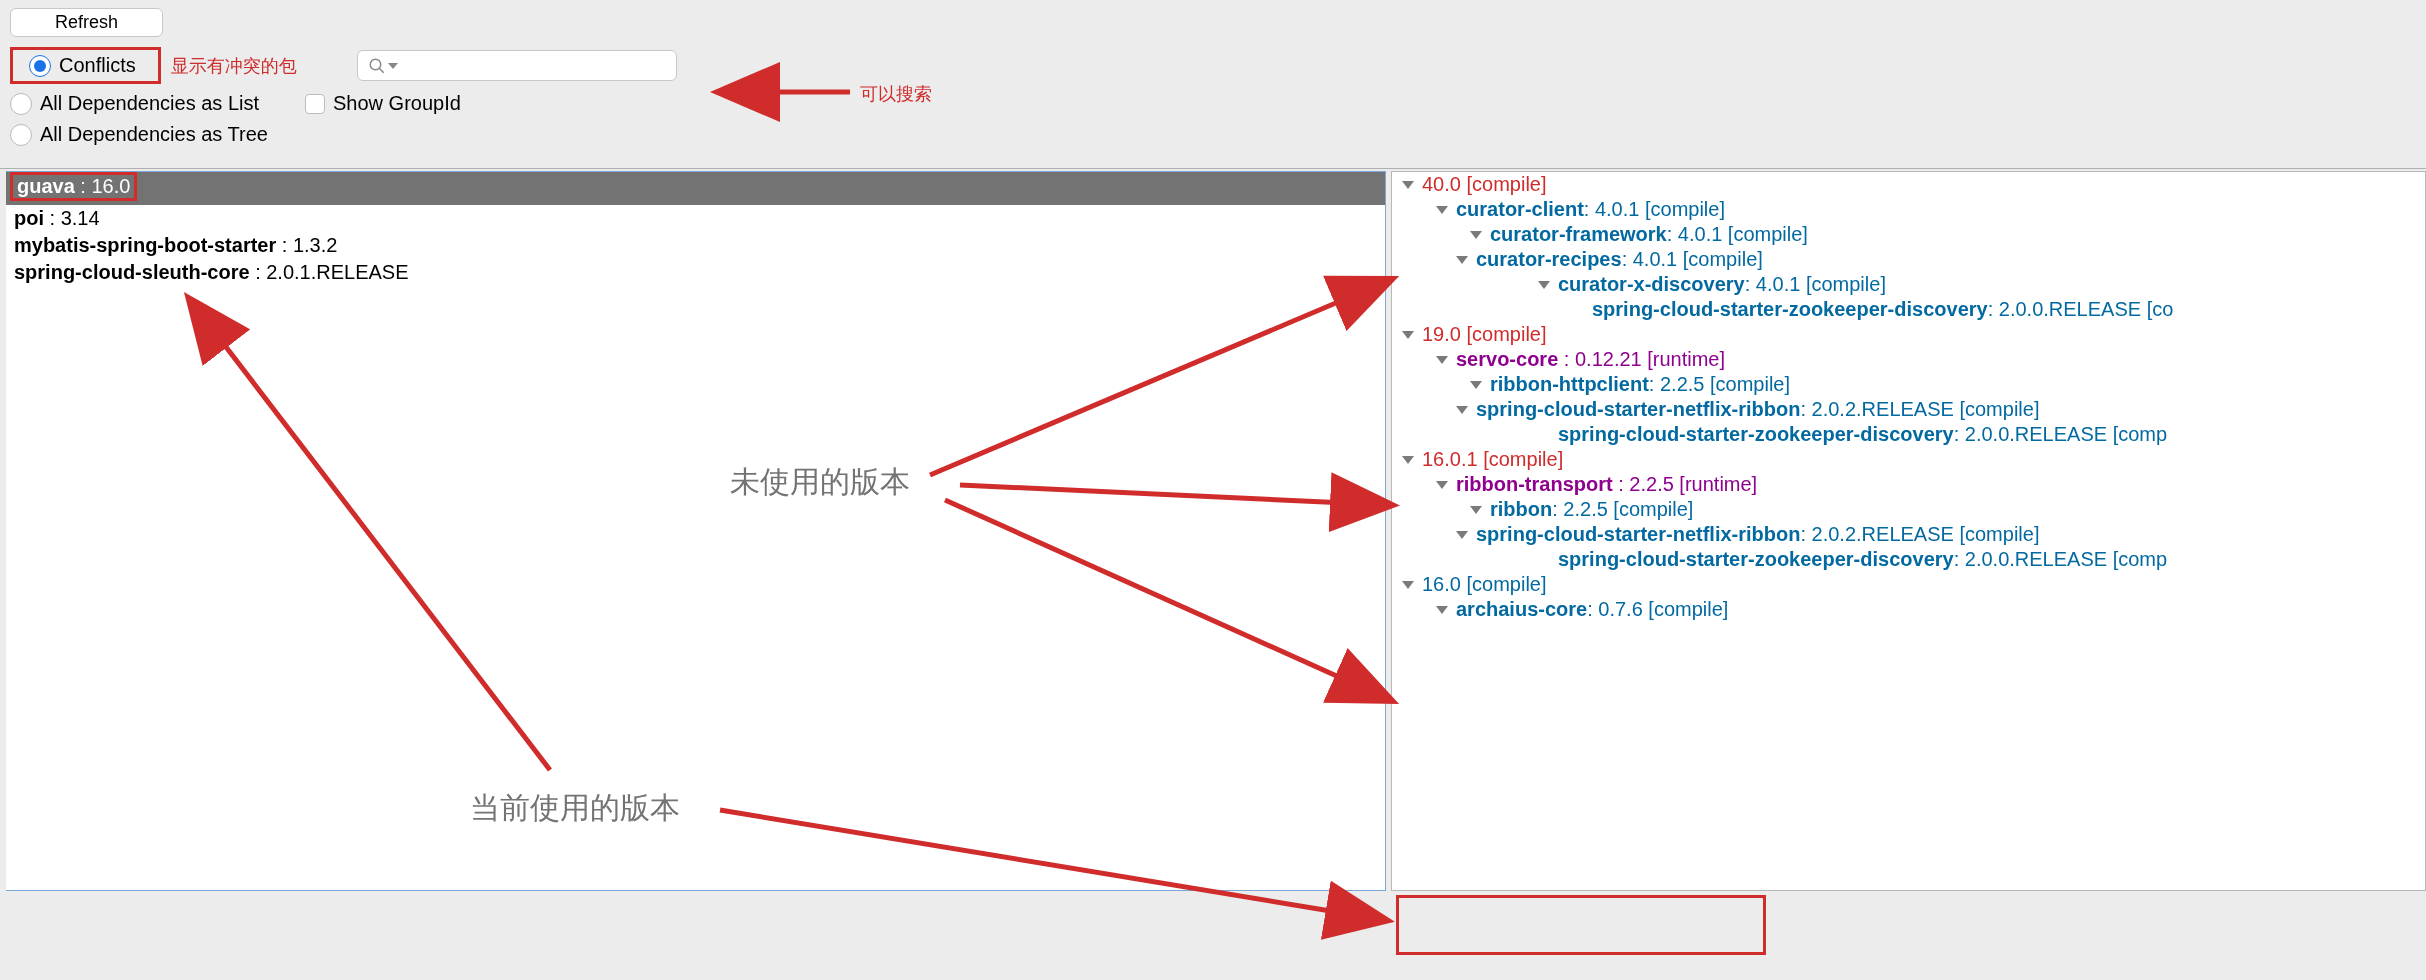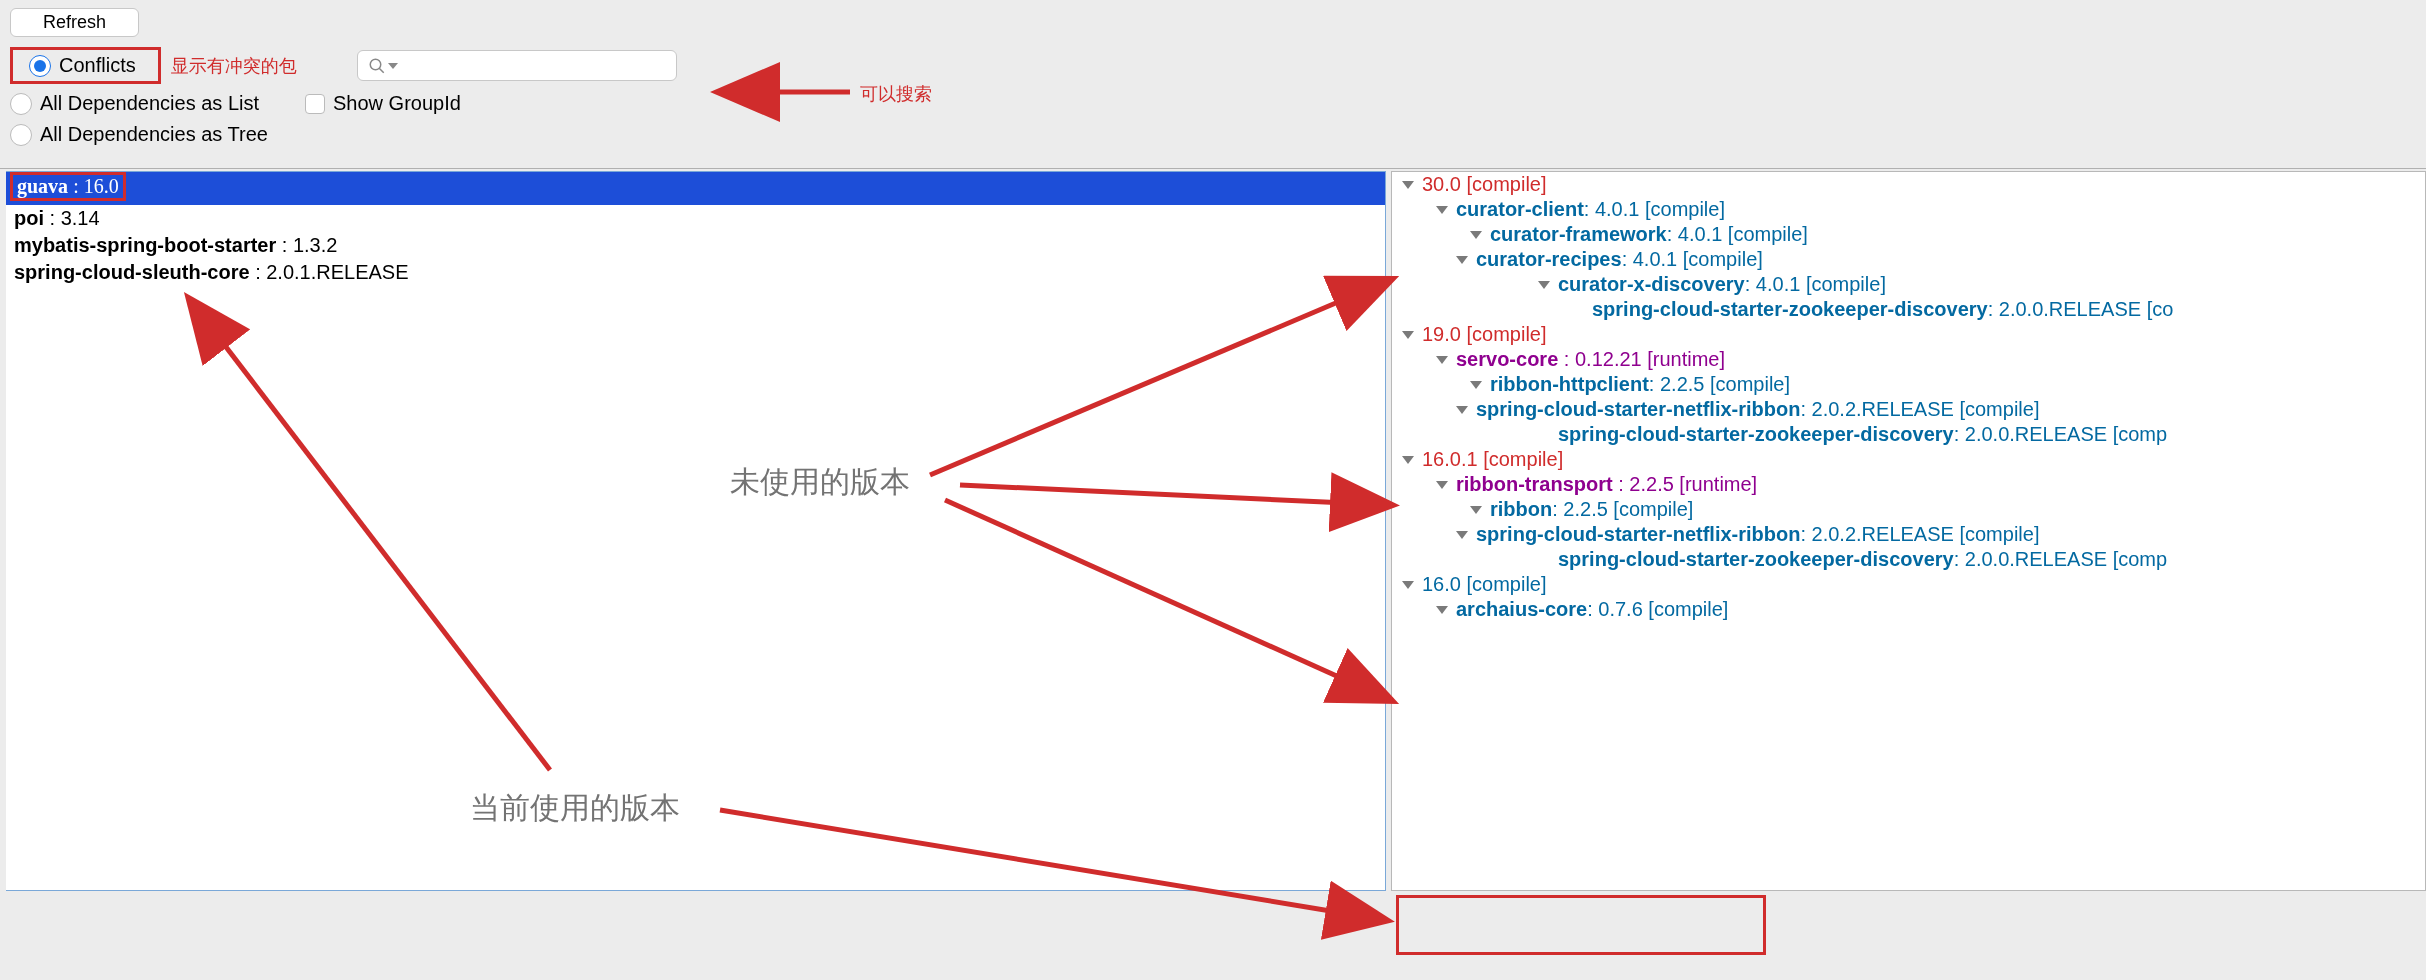--- a/index.html
+++ b/index.html
@@ -16,21 +16,21 @@
   .toolbar {
     background: #ececec;
     padding: 8px 10px 14px;
   }
   
   .refresh-btn {
     display: inline-block;
     background: #fff;
     border: 1px solid #c8c8c8;
     border-radius: 6px;
-    padding: 3px 32px;
+    padding: 3px 44px;
     font-size: 18px;
     cursor: pointer;
     margin-bottom: 10px;
   }
   
   .filter-row {
     display: flex;
     align-items: center;
     gap: 10px;
     margin-bottom: 8px;
@@ -127,23 +127,22 @@
   }
   
   .dep-item {
     padding: 2px 8px;
     font-size: 20px;
     white-space: nowrap;
   }
   .dep-item .name { font-weight: bold; }
   .dep-item .ver { font-weight: normal; }
   .dep-item.selected {
-    background: #1d4ed8;
+    background: #737373;
     color: #fff;
-    font-family: Liberation Serif, serif;
   }
   .guava-box {
     display: inline-block;
     border: 3px solid #d02c2c;
     padding: 0 4px;
     position: relative;
     left: -4px;
     top: -2px;
   }
   
@@ -251,21 +250,21 @@
 <div class="panels">
   <div class="left-panel" id="left-panel">
       <div class="dep-item selected"><span class="guava-box"><span class="name">guava</span><span class="ver"> : 16.0</span></span></div>
       <div class="dep-item"><span class="name">poi</span><span class="ver"> : 3.14</span></div>
       <div class="dep-item"><span class="name">mybatis-spring-boot-starter</span><span class="ver"> : 1.3.2</span></div>
       <div class="dep-item"><span class="name">spring-cloud-sleuth-core</span><span class="ver"> : 2.0.1.RELEASE</span></div>
     </div>
   <div class="right-panel" id="right-panel">
       <div class="tree-row ind-0">
         <span class="tree-caret"></span>
-        <span class="t-red">30.0 [compile]</span>
+        <span class="t-red">40.0 [compile]</span>
       </div>
       <div class="tree-row ind-1">
         <span class="tree-caret"></span>
         <span class="t-black"><span class="name">curator-client</span></span>
         <span class="t-black"> : 4.0.1 [compile]</span>
       </div>
       <div class="tree-row ind-2">
         <span class="tree-caret"></span>
         <span class="t-black"><span class="name">curator-framework</span></span>
         <span class="t-black"> : 4.0.1 [compile]</span>

